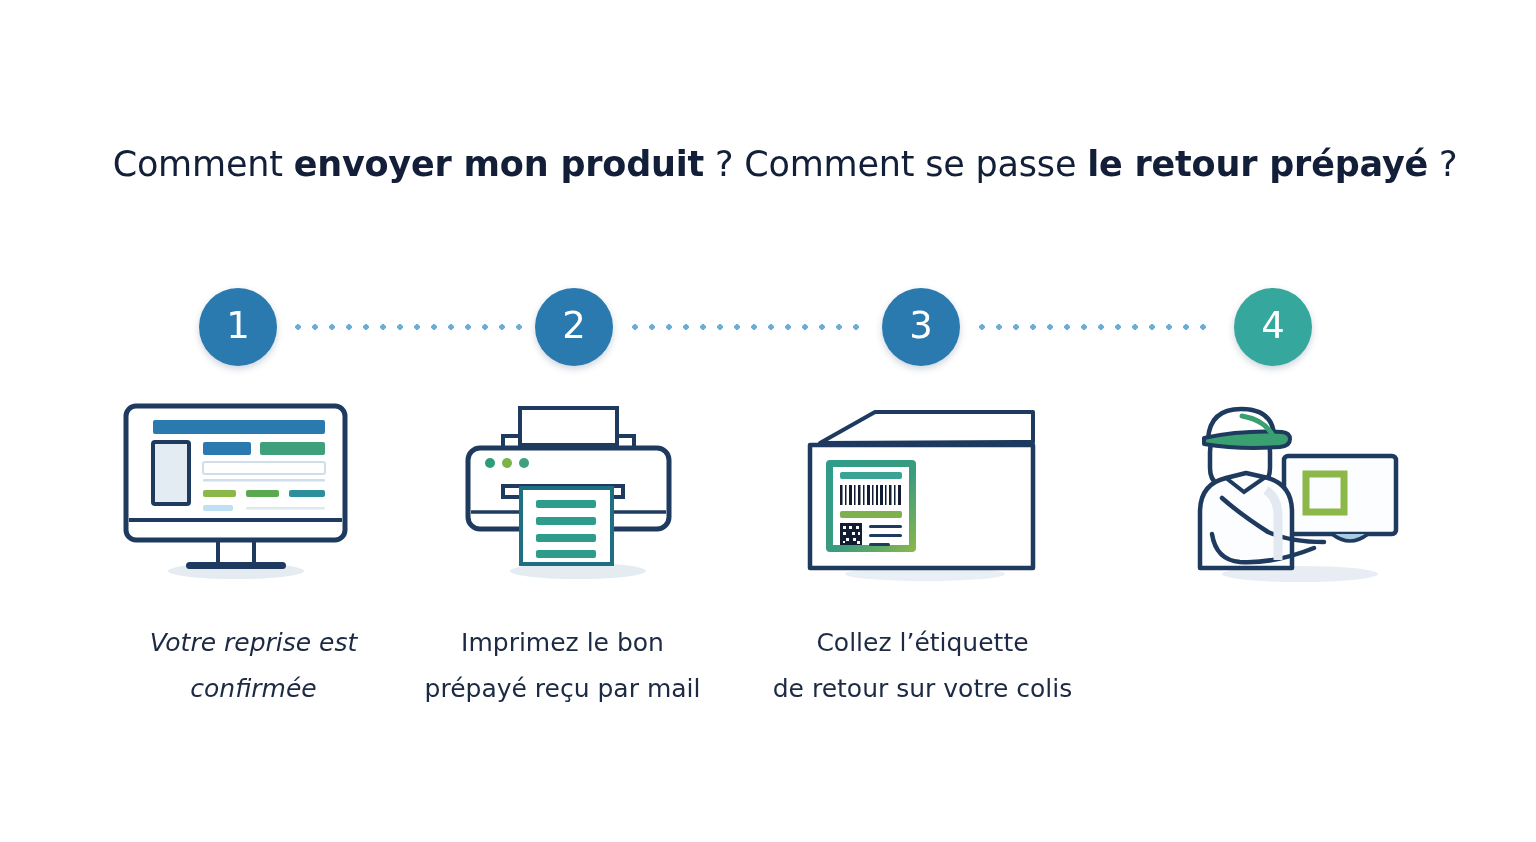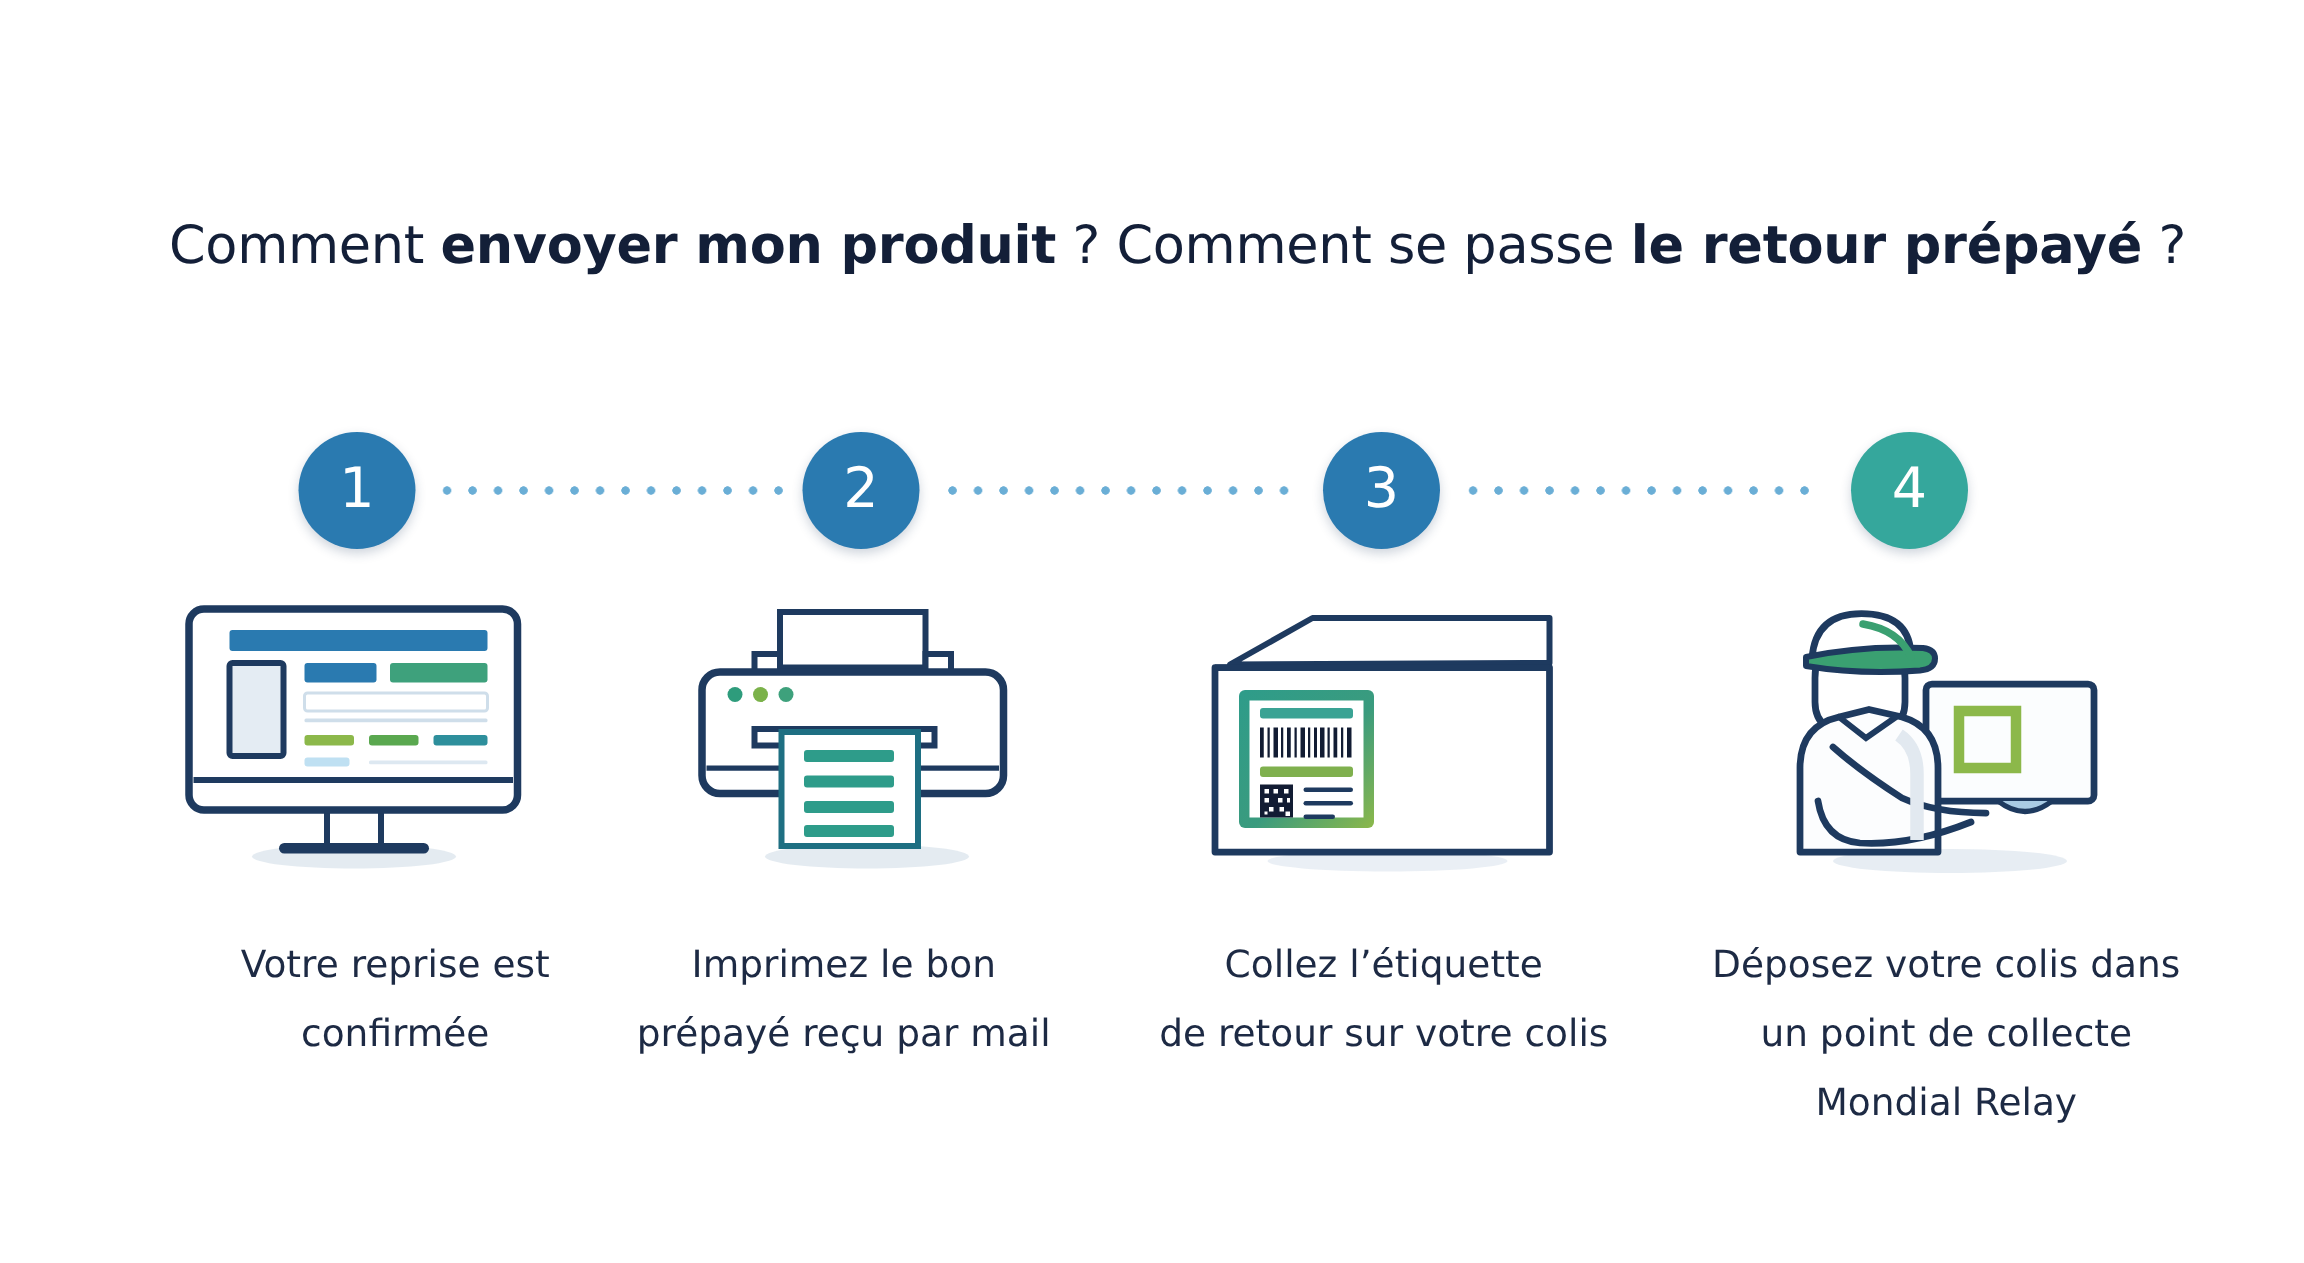--- a/index.html
+++ b/index.html
@@ -255,34 +255,29 @@
 
       <path d="M46 84 l18 14 l20 -14" fill="none" stroke="#1e3a5f" stroke-width="4" stroke-linecap="round"></path>
 
       <path d="M42 104 q18 16 46 34 q22 10 56 10" fill="none" stroke="#1e3a5f" stroke-width="4.5" stroke-linecap="round"></path>
       <path d="M32 140 q4 26 28 28 q34 2 74 -14" fill="none" stroke="#1e3a5f" stroke-width="4.5" stroke-linecap="round"></path>
 
       <path d="M86 96 q12 8 12 26 l0 44" fill="none" stroke="#e2e9f0" stroke-width="9"></path>
     </svg>
   </div>
 
-  <div class="caption" style="left:96px; top:620px; width:335px;">
+  <div class="caption" style="left:86px; top:620px; width:335px;font-style:italic;">
     <span class="ln">Votre reprise est</span>
     <span class="ln">confirmée</span>
   </div>
 
   <div class="caption" style="left:750px; top:620px; width:345px;">
     <span class="ln">Collez l’étiquette</span>
     <span class="ln">de retour sur votre colis</span>
   </div>
 
   <div class="caption" style="left:390px; top:620px; width:345px;">
     <span class="ln">Imprimez le bon</span>
     <span class="ln">prépayé reçu par mail</span>
   </div>
 
-  <div class="caption" style="left:1100px; top:620px; width:395px;">
-    <span class="ln">Déposez votre colis dans</span>
-    <span class="ln">un point de collecte</span>
-    <span class="ln">Mondial Relay</span>
-  </div>
 
 </div>
 
 </body></html>

